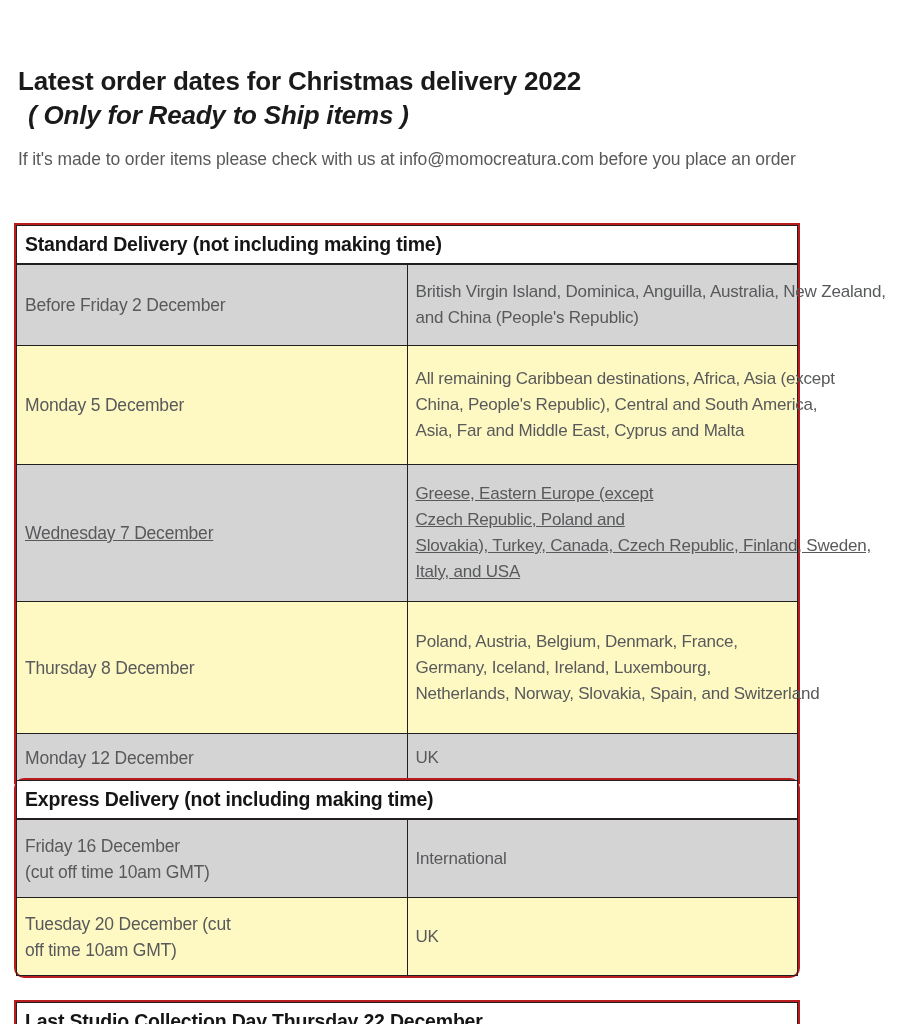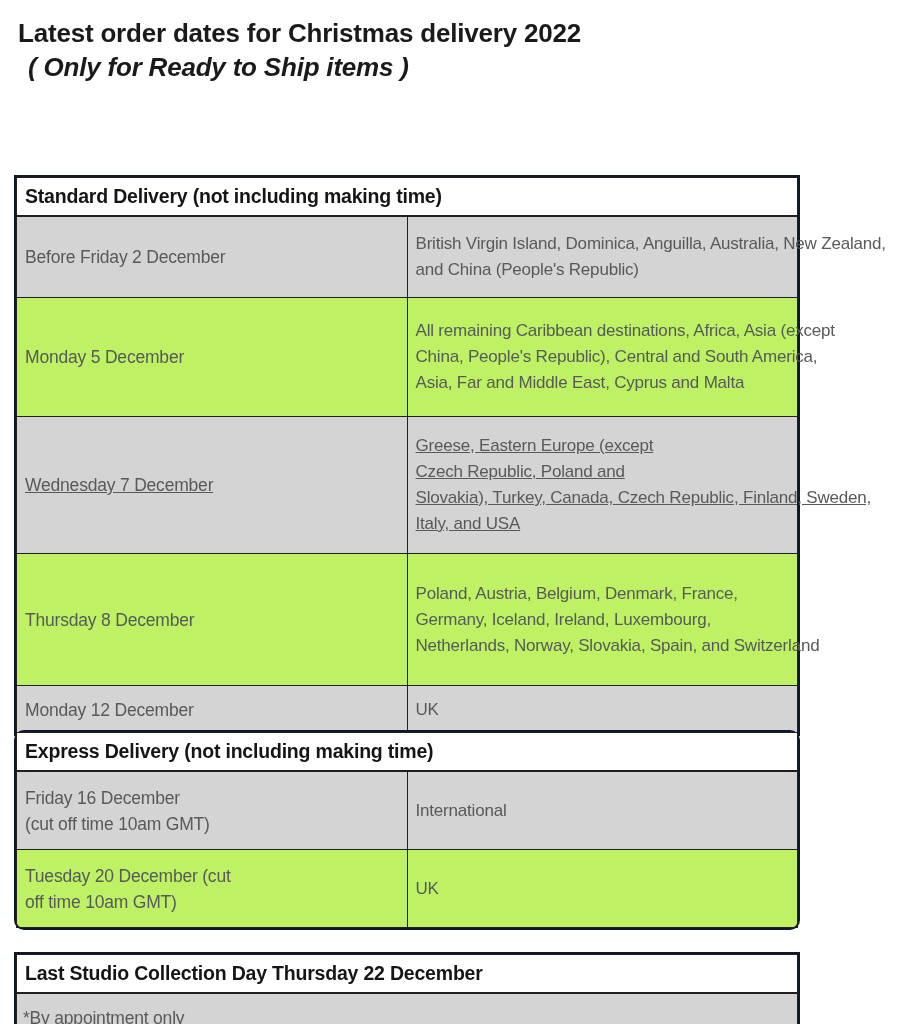--- a/index.html
+++ b/index.html
@@ -19,20 +19,21 @@
   .page {
     position: relative;
     width: 906px;
     height: 1024px;
     box-sizing: border-box;
   }
 
   
   .heading {
     padding: 16px 0 0 18px;
+    margin-top: 48px;
   }
   .title-line {
     font-weight: bold;
     font-size: 26px;
     line-height: 34px;
     letter-spacing: -0.2px;
     color: #1a1a1a;
     white-space: nowrap;
   }
   .title-line-2 {
@@ -47,24 +48,24 @@
     color: #58595b;
     letter-spacing: -0.1px;
     white-space: nowrap;
   }
 
   
   .tbl {
     position: absolute;
     left: 14px;
     width: 786px;
-    border: 2px solid #0f172a;
+    border: 2px solid #b91c1c;
     border-collapse: collapse;
     box-sizing: border-box;
-    background: #bef264;
+    background: #fef9c3;
   }
   .tbl table {
     width: 100%;
     border-collapse: collapse;
     table-layout: fixed;
   }
   .tbl td {
     border: 1px solid #231f20;
     padding: 0;
     vertical-align: middle;
@@ -123,20 +124,21 @@
   #last-table tr.l1 td { height: 38px; }
 </style>
 </head>
 <body>
 
 <div class="page">
 
   <div class="heading">
     <div class="title-line">Latest order dates for Christmas delivery 2022</div>
     <div class="title-line title-line-2">( Only for Ready to Ship items )</div>
+    <div class="subtitle">If it's made to order items please check with us at info@momocreatura.com before you place an order</div>
   </div>
 
   <div class="tbl" id="std-table">
     <table>
       <tbody>
           <tr>
         <td class="hdr-cell" colspan="2">Standard Delivery (not including making time)</td>
       </tr>
 
       <tr class="r1 shade">

